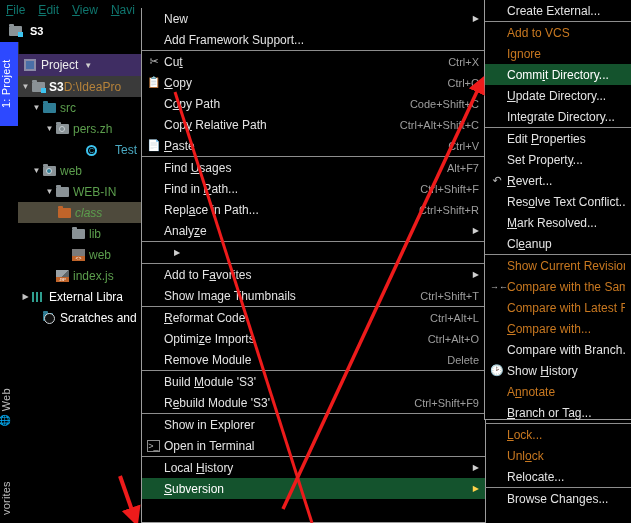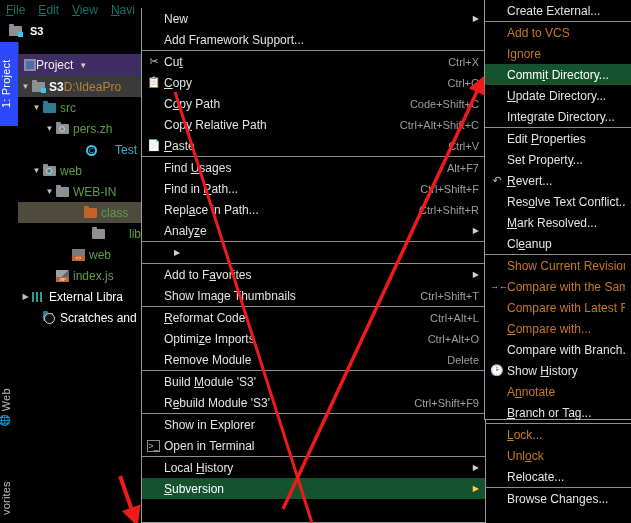--- a/index.html
+++ b/index.html
@@ -28,21 +28,21 @@
              border-right:1px solid #2b2b2b;}
   .vtab{position:absolute;left:0;width:18px;writing-mode:vertical-rl;
         transform:rotate(180deg);font-size:11px;white-space:nowrap;color:#bdbdbd;
         text-align:center;letter-spacing:.2px;}
   .vtab.active{background:#2d49ff;color:#fff;}
 
   
   .projhdr{position:absolute;left:18px;top:54px;width:123px;height:22px;
            background:#3f2d63;display:flex;align-items:center;padding-left:6px;
            box-sizing:border-box;}
-  .projhdr .ttl{font-size:12px;color:#ededed;}
+  .projhdr .ttl{font-size:12px;color:#ededed;margin-left:5px;}
   .projhdr .caret{margin-left:6px;font-size:8px;color:#d0d0d0;}
   .sqicon{width:12px;height:12px;box-sizing:border-box;border:2px solid #8b8ba7;
           background:#4a6fa8;display:inline-block;}
 
   
   .tree{position:absolute;left:18px;top:76px;width:123px;height:447px;background:#000;
         overflow:hidden;}
   .trow{height:21px;display:flex;align-items:center;white-space:nowrap;
         font-size:12px;position:relative;padding-left:2px;box-sizing:border-box;}
   .trow.sel{background:#4e4a3c;}
@@ -191,29 +191,29 @@
     </div>
 
     <div class="trow" style="padding-left:26px;">
       <span class="tw">▼</span>
       <span class="ico">
           <span class="fold grey"></span>
         </span>
       <span class="tname c-green">WEB-IN</span>
     </div>
 
-    <div class="trow sel" style="padding-left:54px;">
+    <div class="trow sel" style="padding-left:28px;font-style:italic;">
       <span class="tw"></span>
       <span class="ico">
           <span class="fold orange"></span>
         </span>
       <span class="tname c-green">class</span>
     </div>
 
-    <div class="trow" style="padding-left:42px;justify-content:space-between;">
+    <div class="trow" style="padding-left:42px;">
       <span class="tw"></span>
       <span class="ico">
           <span class="fold grey"></span>
         </span>
       <span class="tname c-green">lib</span>
     </div>
 
     <div class="trow" style="padding-left:42px;">
       <span class="tw"></span>
       <span class="ico">

